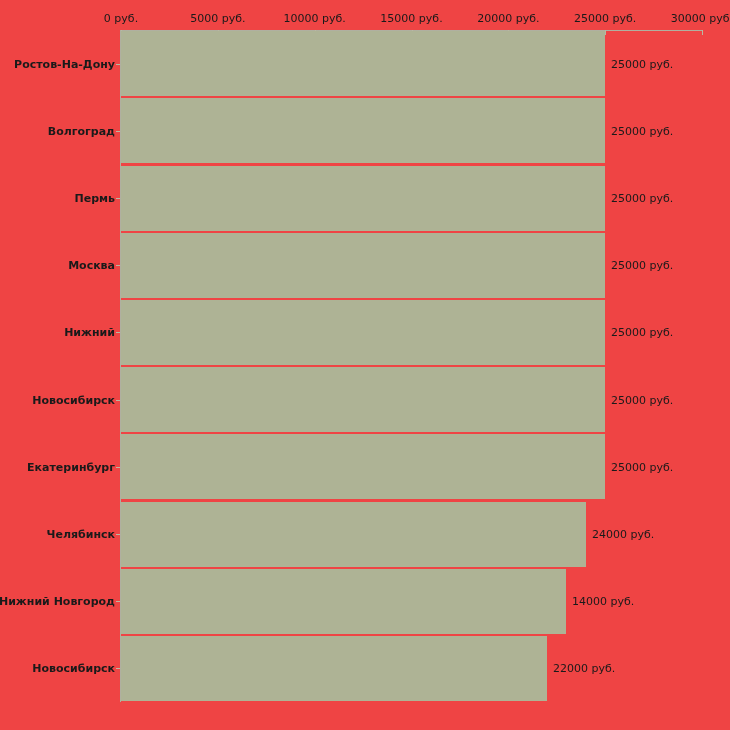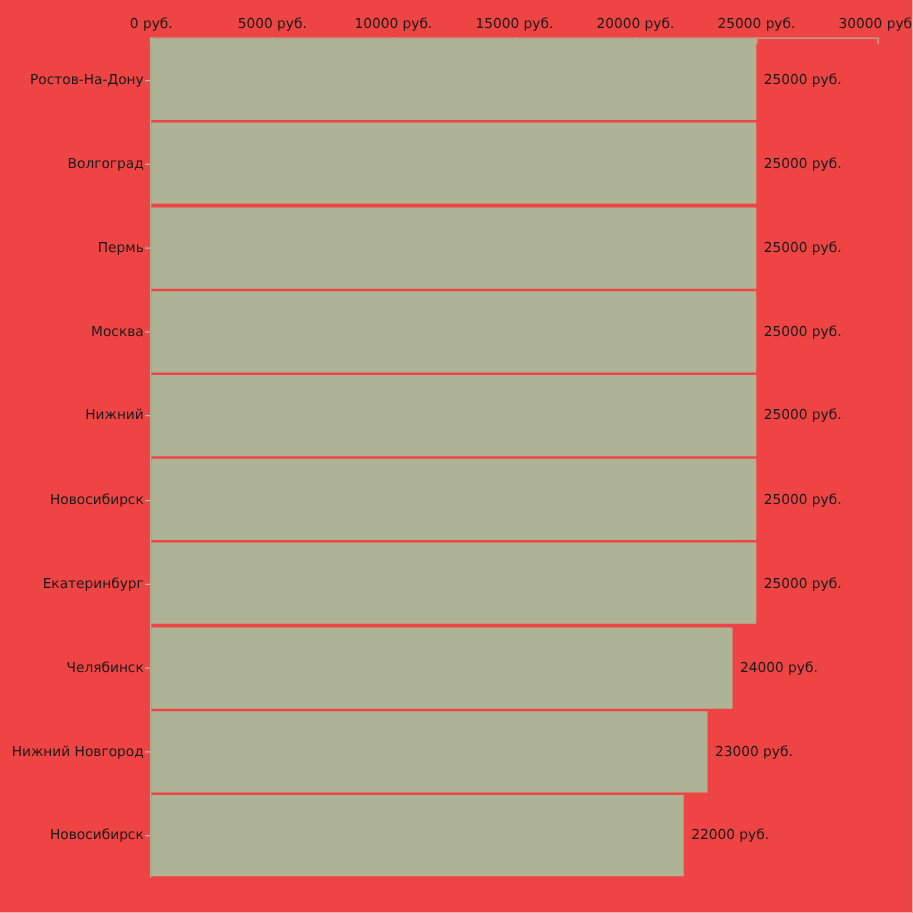--- a/index.html
+++ b/index.html
@@ -62,20 +62,21 @@
     background: #b9b9a2;
   }
   .y-tick-label {
     position: absolute;
     right: 615px;
     font-size: 11px;
     color: #1a1a1a;
     white-space: nowrap;
     text-align: left;
     transform: translateY(-50%);
+    font-weight: bold;
   }
 
   
   .bar {
     position: absolute;
     left: 121px;
     background: #aeb395;
   }
   .bar-label {
     position: absolute;
@@ -150,17 +151,17 @@
     </div>
   <div id="bar-labels">
       <div class="bar-label" style="left: 611px; top: 63.6px;">25000 руб.</div>
       <div class="bar-label" style="left: 611px; top: 130.8px;">25000 руб.</div>
       <div class="bar-label" style="left: 611px; top: 198px;">25000 руб.</div>
       <div class="bar-label" style="left: 611px; top: 265.2px;">25000 руб.</div>
       <div class="bar-label" style="left: 611px; top: 332.4px;">25000 руб.</div>
       <div class="bar-label" style="left: 611px; top: 399.6px;">25000 руб.</div>
       <div class="bar-label" style="left: 611px; top: 466.8px;">25000 руб.</div>
       <div class="bar-label" style="left: 592px; top: 534px;">24000 руб.</div>
-      <div class="bar-label" style="left: 572px; top: 601.2px;">23000 руб.</div>
+      <div class="bar-label" style="left: 572px; top: 601.2px;">14000 руб.</div>
       <div class="bar-label" style="left: 553px; top: 668.4px;">22000 руб.</div>
     </div>
 
 </div>
 
 </body></html>

